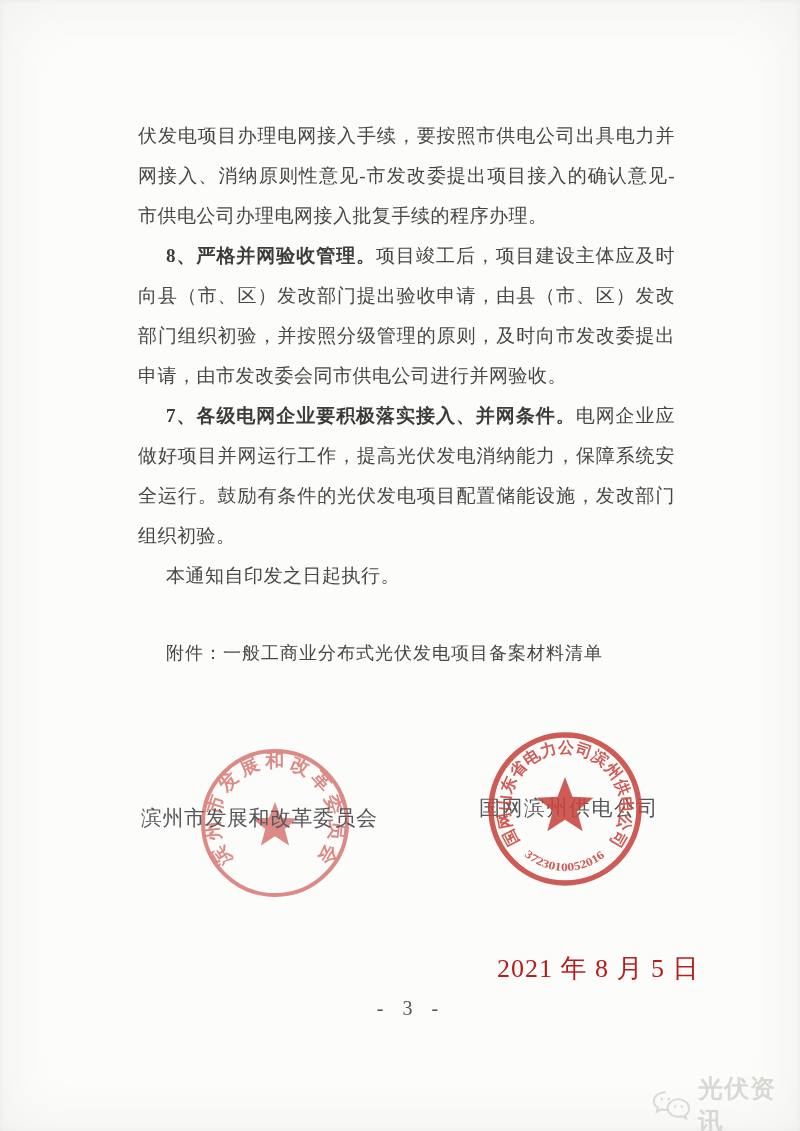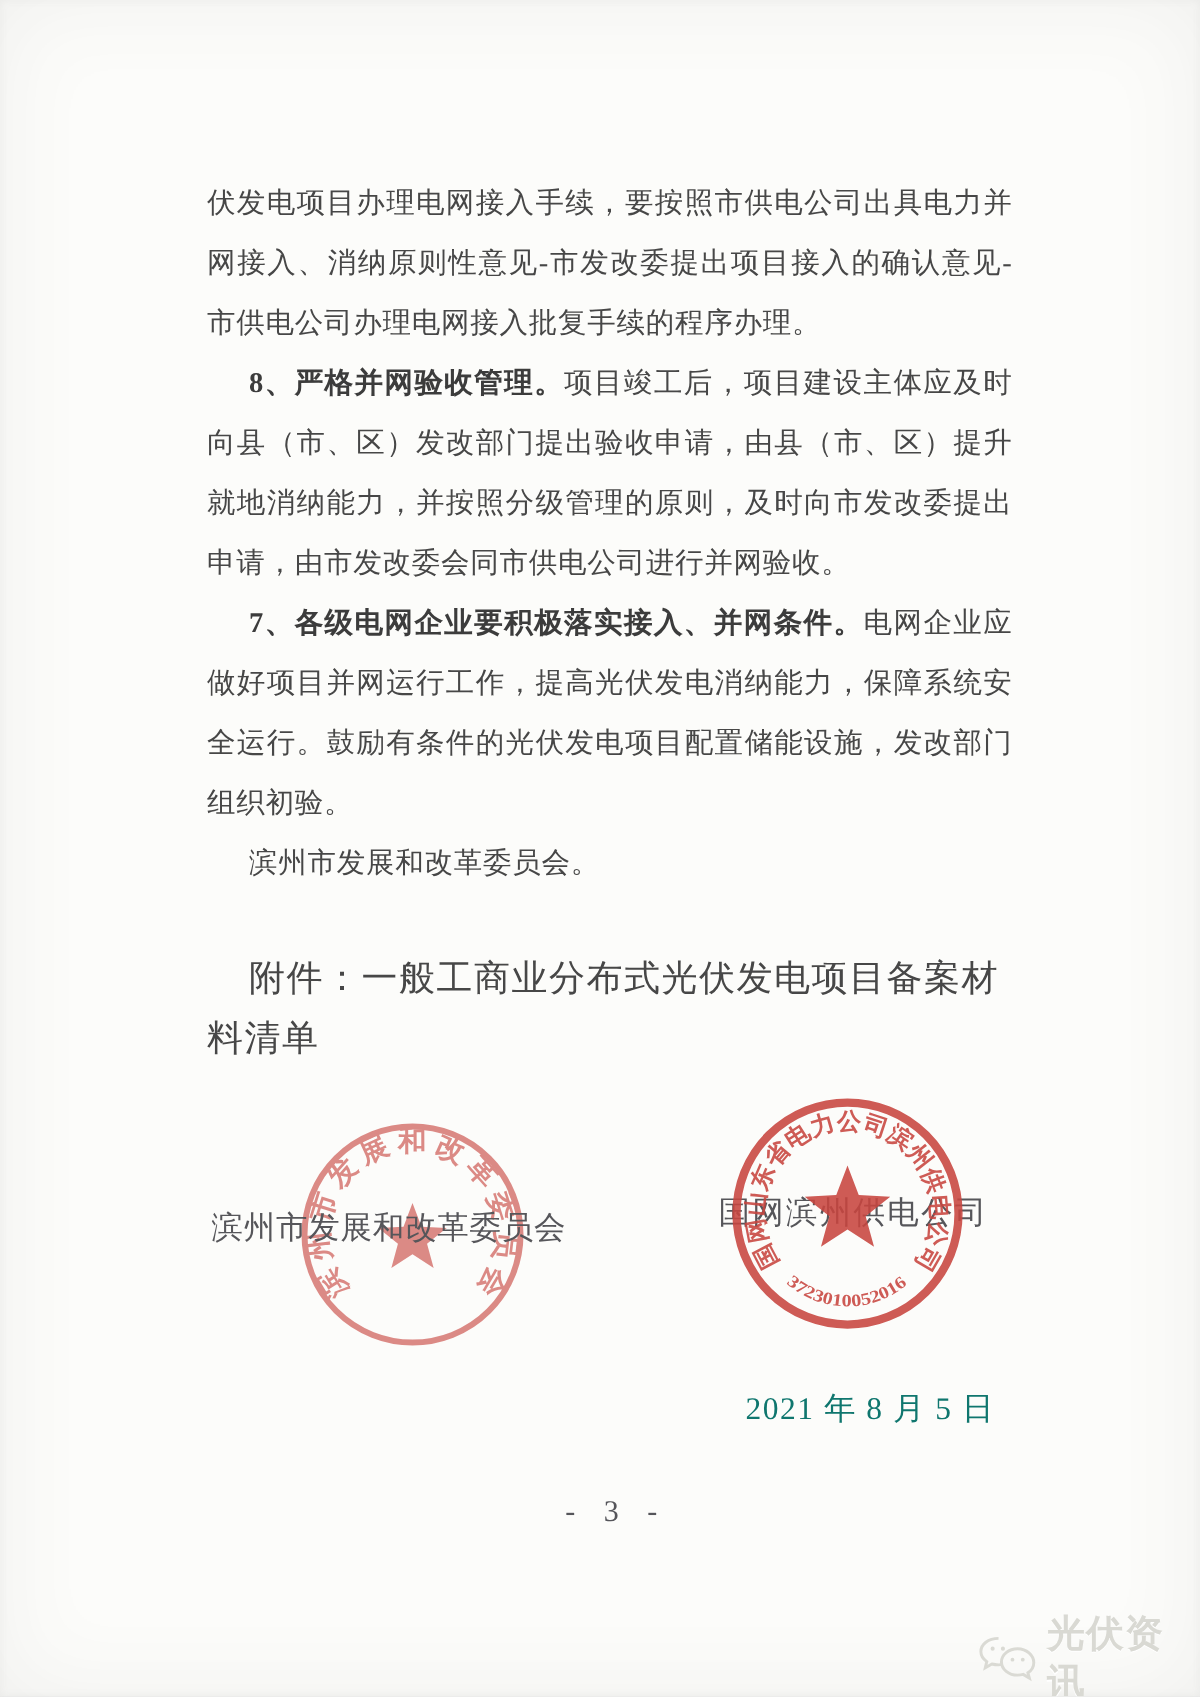--- a/index.html
+++ b/index.html
@@ -23,42 +23,42 @@
     line-height:40px;
     letter-spacing:0.5px;
     text-align:justify;
     text-indent:28px;
     color:#474747;
   }
   p.para.continuation{text-indent:0;}
   .lead{font-weight:bold;color:#3c3c3c;}
   .attachment{
     margin:37px 0 0 0;
-    font-size:24px;
+    font-size:18px;
     line-height:40px;
     text-indent:28px;
     letter-spacing:1px;
     color:#474747;
   }
   
   .sig-name{
     position:absolute;
     font-size:21px;
     color:#56565a;
     white-space:nowrap;
   }
   .sig-left{left:141px;top:804px;letter-spacing:0.5px;z-index:4;}
   .sig-right{left:479px;top:794px;letter-spacing:1.5px;z-index:1;}
   .seal{position:absolute;filter:blur(0.3px);}
   .seal-left{left:194px;top:742px;opacity:0.62;z-index:3;}
   .seal-right{left:483px;top:727px;opacity:0.88;z-index:2;}
   .seal text{font-family:"Liberation Serif", serif;font-weight:bold;}
   .date-line{
-    position:absolute;left:497px;top:925px;
-    font-size:21px;letter-spacing:1px;color:#0f766e;white-space:nowrap;
+    position:absolute;left:497px;top:951px;
+    font-size:26px;letter-spacing:1px;color:#b91c1c;white-space:nowrap;
   }
   .page-num{
     position:absolute;left:0;top:997px;width:100%;
     text-align:center;padding-left:22px;box-sizing:border-box;
     font-size:20px;letter-spacing:7px;color:#55555a;
   }
   
   .watermark{
     position:absolute;left:650px;top:1072px;
     display:flex;align-items:center;gap:5px;
@@ -71,27 +71,27 @@
 </head>
 <body>
 
 <div class="page">
 
   <div class="content">
     <p class="para continuation">
       <span>伏发电项目办理电网接入手续，要按照市供电公司出具电力并网接入、消纳原则性意见-市发改委提出项目接入的确认意见-市供电公司办理电网接入批复手续的程序办理。</span>
     </p>
     <p class="para">
-      <span class="lead">8、严格并网验收管理。</span><span>项目竣工后，项目建设主体应及时向县（市、区）发改部门提出验收申请，由县（市、区）提升就地消纳能力，并按照分级管理的原则，及时向市发改委提出申请，由市发改委会同市供电公司进行并网验收。</span>
+      <span class="lead">8、严格并网验收管理。</span><span>项目竣工后，项目建设主体应及时向县（市、区）发改部门提出验收申请，由县（市、区）发改部门组织初验，并按照分级管理的原则，及时向市发改委提出申请，由市发改委会同市供电公司进行并网验收。</span>
     </p>
     <p class="para">
       <span class="lead">7、各级电网企业要积极落实接入、并网条件。</span><span>电网企业应做好项目并网运行工作，提高光伏发电消纳能力，保障系统安全运行。鼓励有条件的光伏发电项目配置储能设施，发改部门组织初验。</span>
     </p>
     <p class="para">
-      <span>滨州市发展和改革委员会。</span>
+      <span>本通知自印发之日起执行。</span>
     </p>
     <p class="attachment">附件：一般工商业分布式光伏发电项目备案材料清单</p>
   </div>
 
   <div class="sig-name sig-left">滨州市发展和改革委员会</div>
 
   <div class="sig-name sig-right">国网滨州供电公司</div>
 
   <svg class="seal seal-left" width="162" height="162" viewBox="-81 -81 162 162">
     <circle cx="0" cy="0" r="72" fill="none" stroke="#c8453f" stroke-width="4"></circle>

